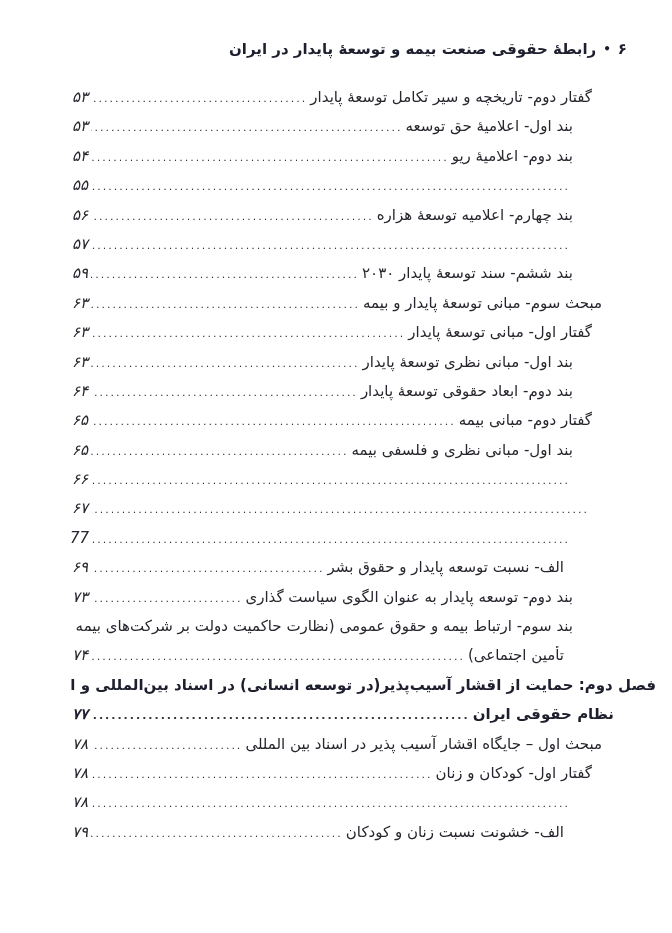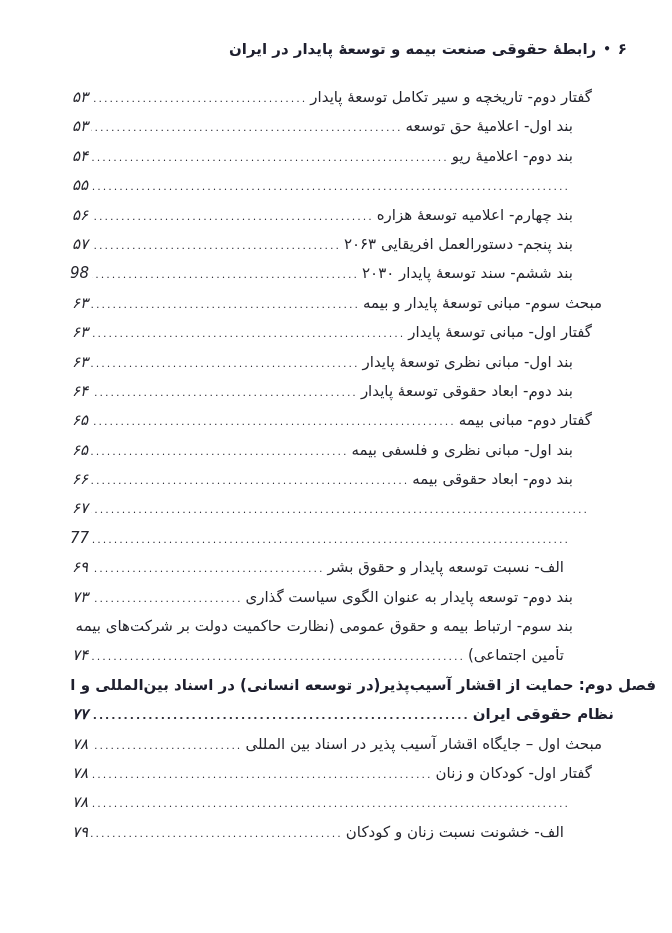--- a/index.html
+++ b/index.html
@@ -96,28 +96,27 @@
       <div class="row lv-band">
     <span class="leader"></span>
     <span class="pg">۵۵</span>
   </div>
       <div class="row lv-band">
     <span class="txt">بند چهارم- اعلامیه توسعۀ هزاره</span>
     <span class="leader"></span>
     <span class="pg">۵۶</span>
   </div>
       <div class="row lv-band">
-    <span class="txt">بند پنجم- دستورالعمل افریقایی ۲۰۶۳</span>
     <span class="leader"></span>
     <span class="pg">۵۷</span>
   </div>
       <div class="row lv-band">
     <span class="txt">بند ششم- سند توسعۀ پایدار ۲۰۳۰</span>
     <span class="leader"></span>
-    <span class="pg">98</span>
+    <span class="pg">۵۹</span>
   </div>
       <div class="row lv-mabhas">
     <span class="txt">مبحث سوم- مبانی توسعۀ پایدار و بیمه</span>
     <span class="leader"></span>
     <span class="pg">۶۳</span>
   </div>
       <div class="row lv-goftar">
     <span class="txt">گفتار اول- مبانی توسعۀ پایدار</span>
     <span class="leader"></span>
     <span class="pg">۶۳</span>
@@ -136,21 +135,20 @@
     <span class="txt">گفتار دوم- مبانی بیمه</span>
     <span class="leader"></span>
     <span class="pg">۶۵</span>
   </div>
       <div class="row lv-band">
     <span class="txt">بند اول- مبانی نظری و فلسفی بیمه</span>
     <span class="leader"></span>
     <span class="pg">۶۵</span>
   </div>
       <div class="row lv-band">
-    <span class="txt">بند دوم- ابعاد حقوقی بیمه</span>
     <span class="leader"></span>
     <span class="pg">۶۶</span>
   </div>
       <div class="row lv-goftar">
     <span class="leader"></span>
     <span class="pg">۶۷</span>
   </div>
       <div class="row lv-band">
     <span class="leader"></span>
     <span class="pg">77</span>

